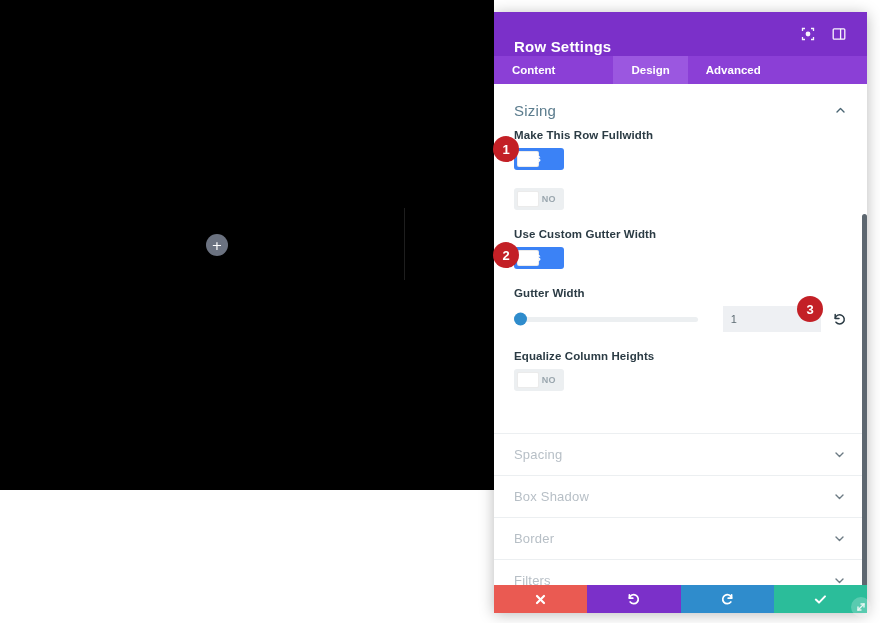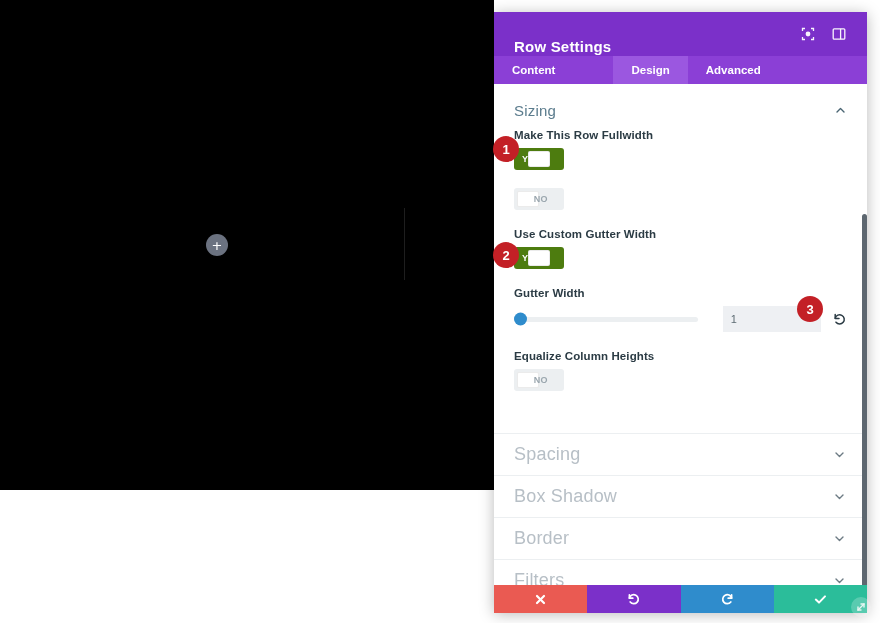--- a/index.html
+++ b/index.html
@@ -112,32 +112,32 @@
   }
 
   
   .toggle {
     width: 50px; height: 22px;
     border-radius: 3px;
     display: flex; align-items: center;
     position: relative; cursor: pointer;
     padding: 3px;
   }
-  .toggle.on { background: #4d7c0f; justify-content: center; text-decoration: underline; }
+  .toggle.on { background: #3b82f6; justify-content: flex-start; text-decoration: underline; }
   .toggle.off { background: #eceff1; justify-content: flex-start; }
   .toggle .knob {
     width: 22px; height: 16px;
     background: #ffffff; border-radius: 2px;
     border: 1px solid rgba(0,0,0,.08);
   }
   .toggle .tlabel {
     position: absolute; font-size: 9px; font-weight: bold; letter-spacing: .4px;
   }
   .toggle.on .tlabel { left: 8px; color: #ffffff; }
-  .toggle.off .tlabel { right: 16px; color: #9aa6ae; }
+  .toggle.off .tlabel { right: 8px; color: #9aa6ae; }
 
   
   .slider-row { display: flex; align-items: center; gap: 0; }
   .slider-wrap { position: relative; width: 192px; height: 20px; display: flex; align-items: center; }
   .slider-track {
     width: 100%; height: 5px; border-radius: 3px; background: #eceff1;
   }
   .slider-handle {
     position: absolute; left: 0px; top: 50%;
     width: 13px; height: 13px; border-radius: 50%;
@@ -161,21 +161,21 @@
 
   
   .section-closed {
     border-top: 1px solid #eceff1;
     height: 42px;
     display: flex; align-items: center;
     padding: 0 20px;
     cursor: pointer;
   }
   .section-title-closed {
-    font-size: 18px; color: #b7bfc6; flex: 1 1 auto; letter-spacing: .2px;
+    font-size: 13px; color: #b7bfc6; flex: 1 1 auto; letter-spacing: .2px;
   }
   .chev-closed { width: 14px; height: 14px; color: #6d7b84; }
   .chev-closed svg { display: block; }
   .spacer-gap { height: 24px; }
 
   
   .badge {
     position: absolute;
     width: 26px; height: 26px; border-radius: 50%;
     background: #c32026;

